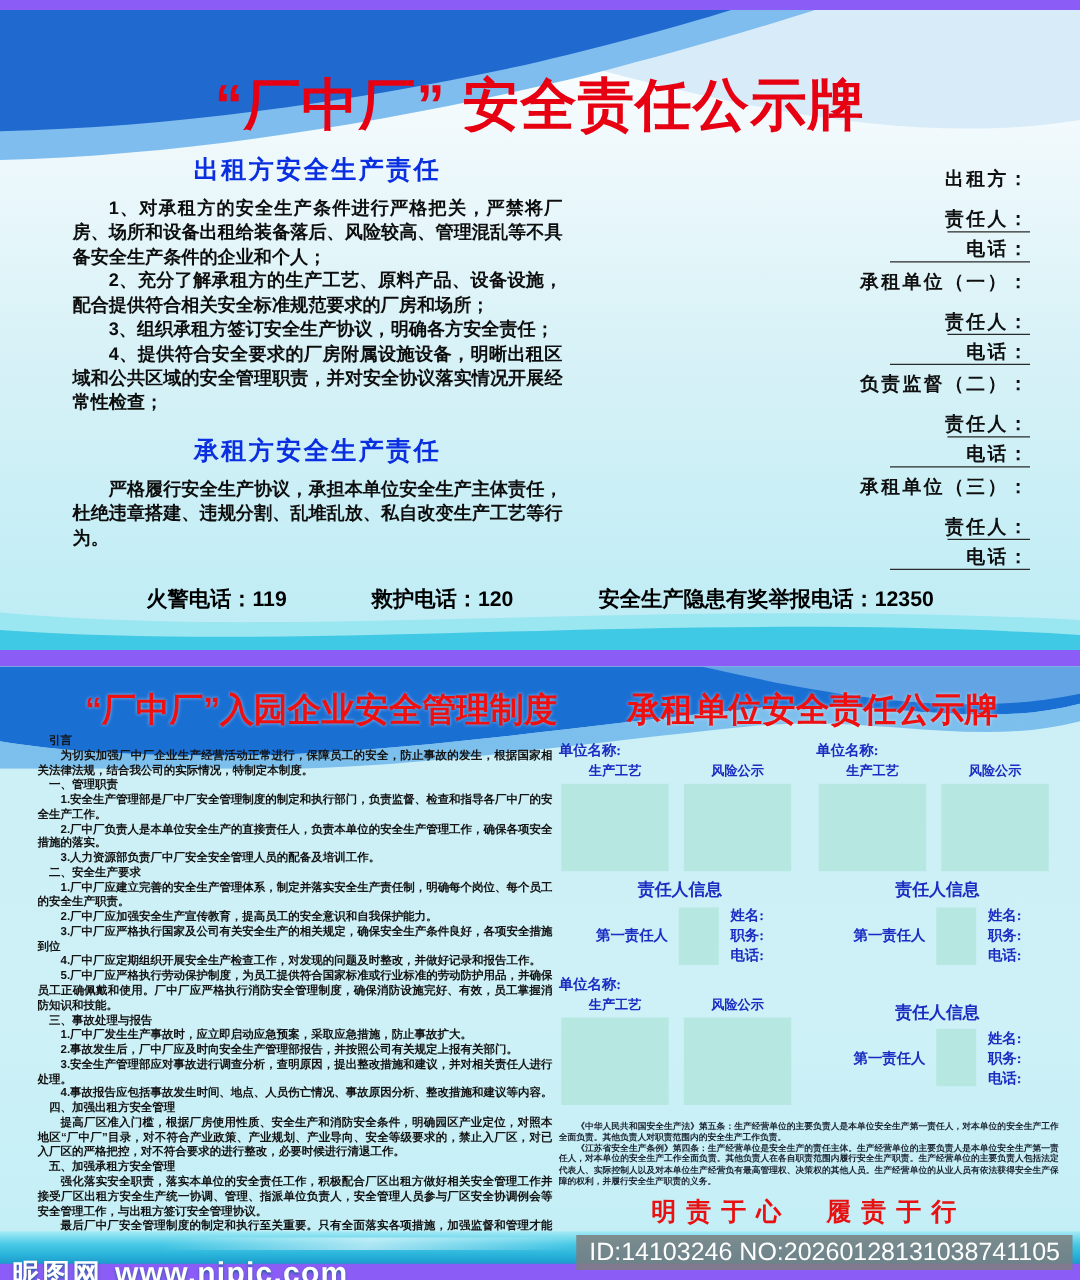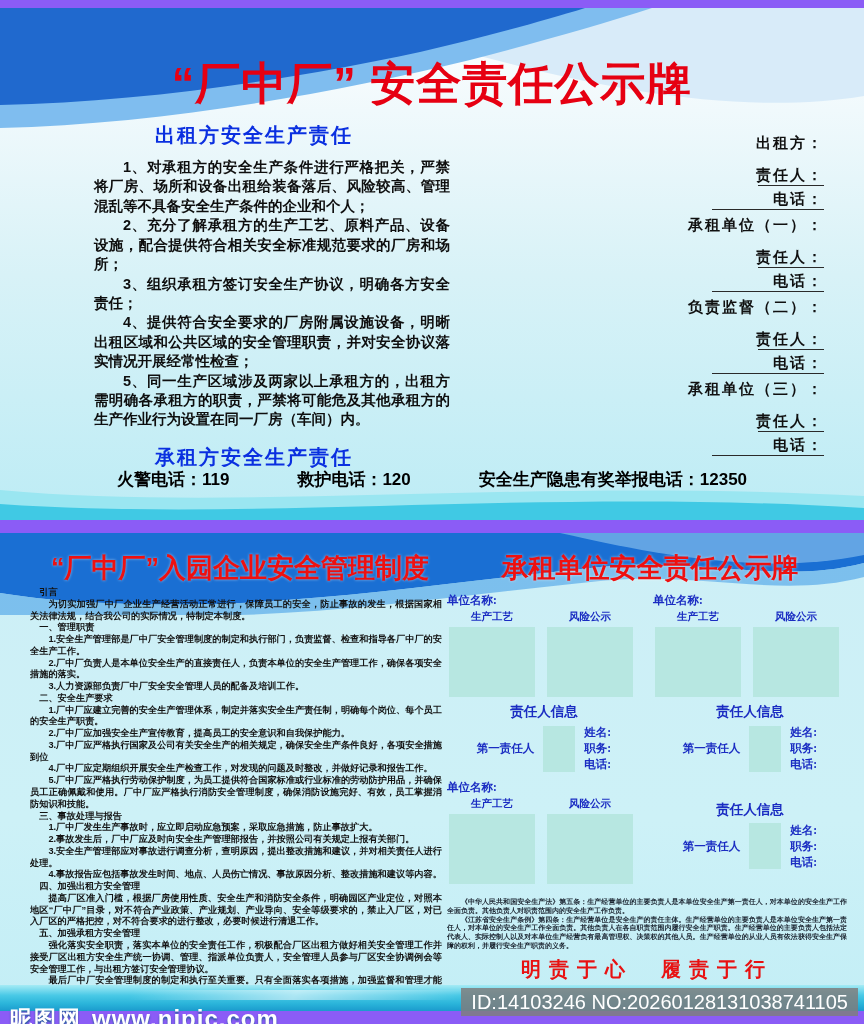--- a/index.html
+++ b/index.html
@@ -26,21 +26,21 @@
   }
 
   .lessor-col { position:absolute; left:58px; top:114px; width:392px; }
   .col-heading {
     text-align:center; color:#0a2fe0; font-size:20px; font-weight:bold;
     letter-spacing:2px; margin-bottom:9px; white-space:nowrap;
   }
   .lessee-h { margin-top:14px; }
   .body-para {
     font-size:14.5px; color:#0e0e0e; font-weight:bold; line-height:1.34;
-    text-align:justify; text-indent:2em;margin-left:36px;
+    text-align:justify; text-indent:2em;
   }
 
   .form-col { position:absolute; left:478px; top:126px; width:346px; }
   .form-block { margin-bottom:22px; }
   .form-line1, .form-line2 {
     display:flex; align-items:flex-end; height:27px;
     font-size:15px; font-weight:bold; color:#101010; letter-spacing:2px;flex-direction:column;
   }
   .form-line2 { margin-top:5px; height:28px; }
   .f-label { white-space:nowrap; }
@@ -56,21 +56,21 @@
   }
 
   
   .bottom-panel {
     position:absolute; left:0; top:533px; width:864px; height:477px; overflow:hidden;
     background:linear-gradient(180deg,#cdeff6 0%,#cdf1f7 60%,#c3eef6 100%);
   }
   .bp-header { position:absolute; top:0; left:0; width:100%; height:82px; pointer-events:none; }
   .bp-header svg { display:block; width:100%; height:100%; }
   .bl-title {
-    position:absolute; top:17px; left:34px; width:412px; text-align:center;
+    position:absolute; top:17px; left:34px; width:412px; text-align:right;
     font-size:27px; font-weight:bold; color:#ee1010; white-space:nowrap;
     text-shadow:0 0 3px rgba(255,255,255,0.55);
   }
   .br-title {
     position:absolute; top:17px; left:458px; width:384px; text-align:center;
     font-size:27px; font-weight:bold; color:#ee1010; white-space:nowrap;
     text-shadow:0 0 3px rgba(255,255,255,0.55);
   }
 
   .regulations {
@@ -150,23 +150,23 @@
     <h1 class="main-title">“厂中厂” 安全责任公示牌</h1>
 
     <div class="lessor-col">
       <h2 class="col-heading">出租方安全生产责任</h2>
       <div>
 
       <p class="body-para">1、对承租方的安全生产条件进行严格把关，严禁将厂房、场所和设备出租给装备落后、风险较高、管理混乱等不具备安全生产条件的企业和个人；</p>
           <p class="body-para">2、充分了解承租方的生产工艺、原料产品、设备设施，配合提供符合相关安全标准规范要求的厂房和场所；</p>
           <p class="body-para">3、组织承租方签订安全生产协议，明确各方安全责任；</p>
           <p class="body-para">4、提供符合安全要求的厂房附属设施设备，明晰出租区域和公共区域的安全管理职责，并对安全协议落实情况开展经常性检查；</p>
-          <p class="body-para">5、同一生产区域涉及两家以上承租方的，出租方需明确各承租方的职责，严禁将可能危及其他承租方的生产作业行为设置在同一厂房（车间）内。</p>
         </div>
       <h2 class="col-heading lessee-h">承租方安全生产责任</h2>
+      <p class="body-para">严格履行安全生产协议，承担本单位安全生产主体责任，杜绝违章搭建、违规分割、乱堆乱放、私自改变生产工艺等行为。</p>
     </div>
 
     <div class="form-col">
 
         <div class="form-block">
           <div class="form-line1">
             <span class="f-label">出租方：</span>
             <span class="fill-line"></span>
           </div>
           <div class="form-line2">

